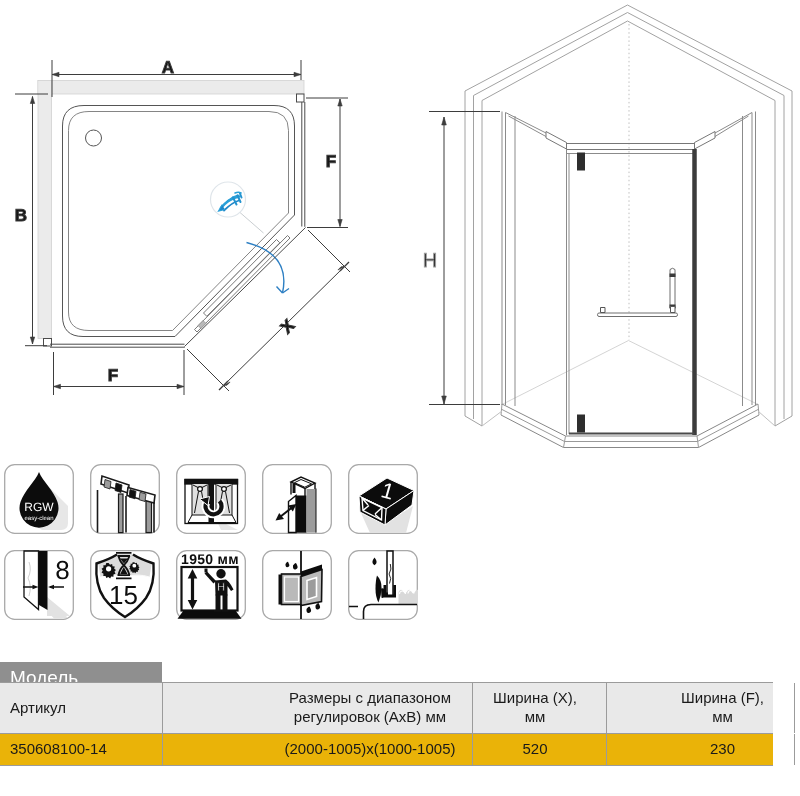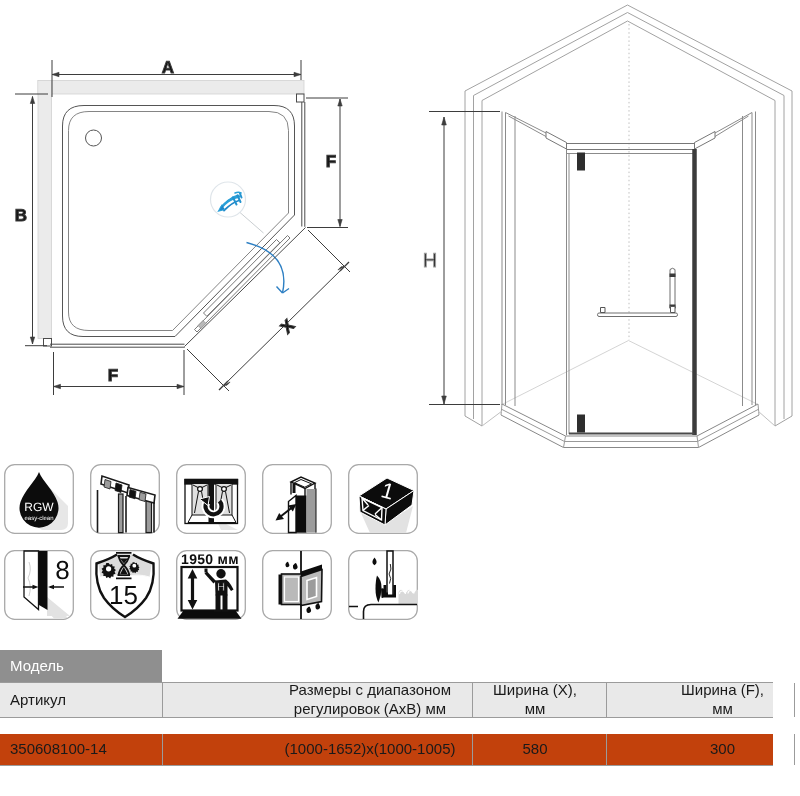--- a/index.html
+++ b/index.html
@@ -2,23 +2,23 @@
 <html><head>
 <meta charset="utf-8">
 <style>
   html,body{margin:0;padding:0;background:#fff;}
   body{-webkit-font-smoothing:antialiased;width:800px;height:796px;position:relative;font-family:"Liberation Sans",sans-serif;overflow:hidden;}
   .abs{position:absolute;}
   svg{display:block;}
   svg text{text-rendering:geometricPrecision;}
   
   .tbl{position:absolute;left:0;top:650px;width:773px;font-size:15px;color:#1a1a1a;}
-  .model{position:absolute;left:0;top:0;width:162px;height:32px;background:#8f8f8f;color:#fff;line-height:32px;padding-left:10px;box-sizing:border-box;font-size:15px;}
-  .hrow{position:absolute;left:0;top:32px;width:773px;height:36px;background:#e9e9e9;border-top:1px solid #9b9b9b;border-bottom:1px solid #9b9b9b;box-sizing:border-box;}
-  .drow{position:absolute;left:0;top:84px;width:773px;height:32px;background:#c2410c;border-bottom:1px solid #9b9b9b;box-sizing:border-box;}
+  .model{position:absolute;left:0;top:12px;width:162px;height:32px;background:#8f8f8f;color:#fff;line-height:32px;padding-left:10px;box-sizing:border-box;font-size:19px;}
+  .hrow{position:absolute;left:0;top:32px;width:773px;height:52px;background:#e9e9e9;border-top:1px solid #9b9b9b;border-bottom:1px solid #9b9b9b;box-sizing:border-box;}
+  .drow{position:absolute;left:0;top:84px;width:773px;height:32px;background:#eab308;border-bottom:1px solid #9b9b9b;box-sizing:border-box;}
   .cell{position:absolute;top:0;height:100%;box-sizing:border-box;border-right:1px solid #9b9b9b;display:flex;align-items:center;justify-content:center;text-align:center;line-height:1.25;}
   .cell.first{justify-content:flex-start;text-align:left;padding-left:10px;border-left:none;}
   .c1{left:0;width:163px;}
   .c2{left:163px;width:118px;}
   .c3{left:268px;width:205px;}
   .c4{left:464px;width:143px;}
   .c5{left:651px;width:144px;}
 </style>
 </head>
 <body>
@@ -331,17 +331,17 @@
 
   <div class="hrow">
     <div class="cell first c1">Артикул</div>
     <div class="cell c3">Размеры с диапазоном<br>регулировок (АхВ) мм</div>
     <div class="cell c4">Ширина (X),<br>мм</div>
     <div class="cell c5">Ширина (F),<br>мм</div>
   </div>
 
   <div class="drow">
     <div class="cell first c1">350608100-14</div>
-    <div class="cell c3">(1000-1652)x(1000-1005)</div>
-    <div class="cell c4">580</div>
-    <div class="cell c5">300</div>
+    <div class="cell c3">(2000-1005)x(1000-1005)</div>
+    <div class="cell c4">520</div>
+    <div class="cell c5">230</div>
   </div>
 </div>
 
 </body></html>

